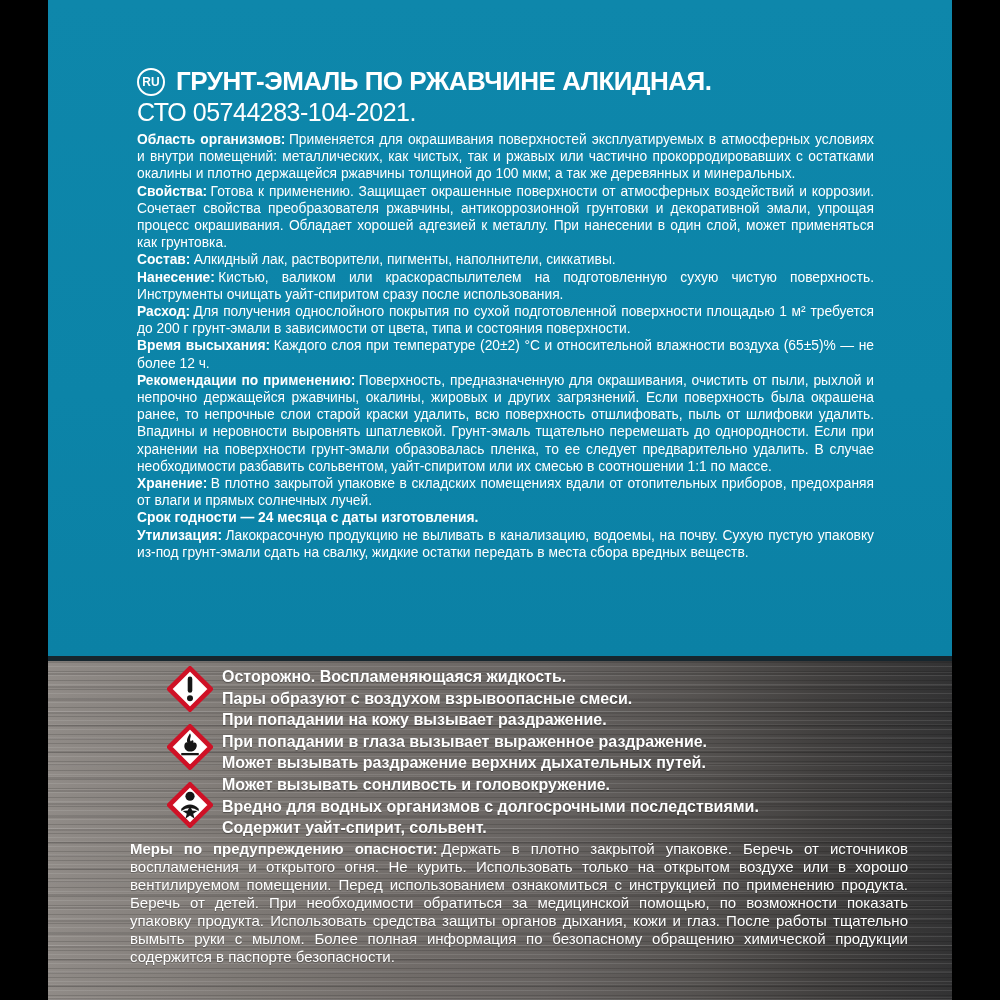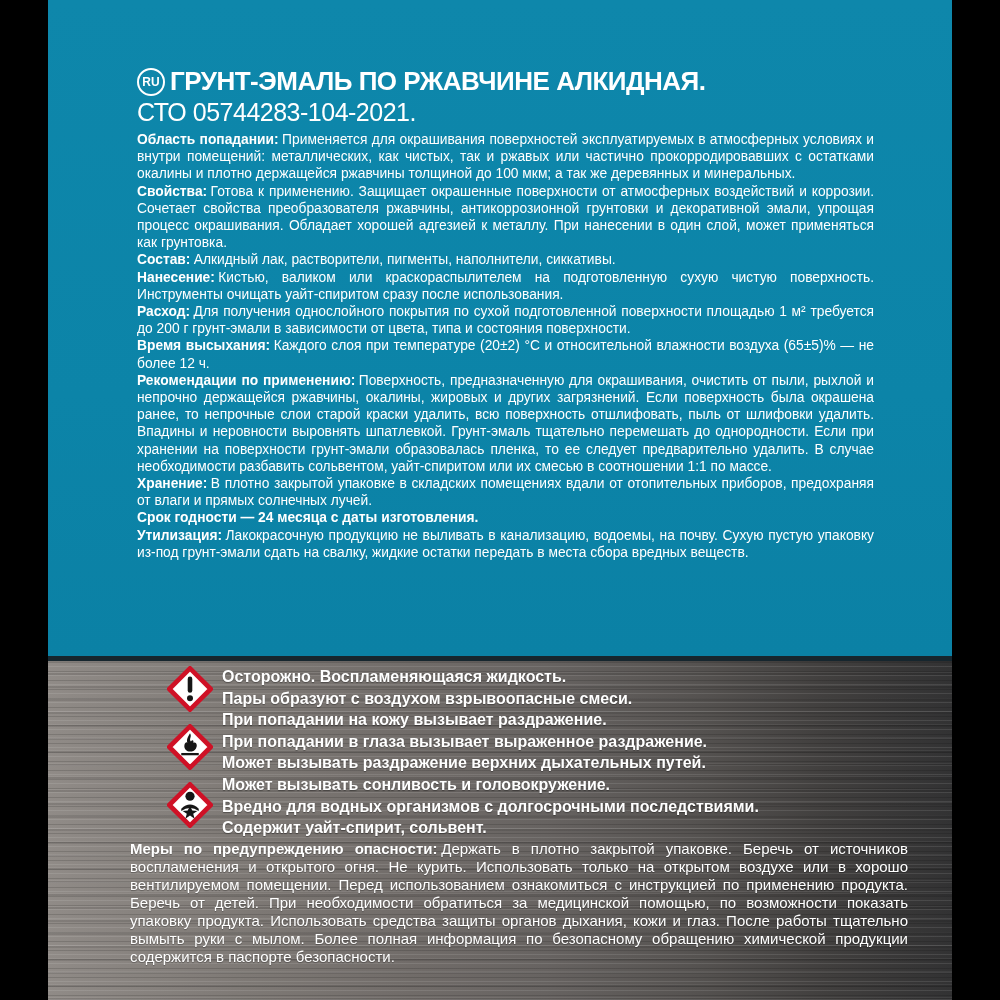--- a/index.html
+++ b/index.html
@@ -11,21 +11,21 @@
   }
   .stage{position:relative;width:1000px;height:1000px;}
 
   
   .blue-panel{
     position:absolute;left:48px;top:0;width:904px;height:656px;
     background:linear-gradient(180deg,#0e87ab 0%,#0c84a8 60%,#0b81a5 100%);
     overflow:hidden;
   }
   .header{position:absolute;left:89px;top:66px;color:#fff;}
-  .title-row{display:flex;align-items:center;gap:5px;}
+  .title-row{display:flex;align-items:center;gap:11px;}
   .ru-logo{
     width:24px;height:24px;border:2.5px solid #fff;border-radius:50%;
     display:flex;align-items:center;justify-content:center;
     font-size:12px;font-weight:bold;flex:0 0 auto;letter-spacing:0;
   }
   .title{font-size:26px;font-weight:bold;letter-spacing:-0.5px;white-space:nowrap;}
   .standard{font-size:25px;font-weight:normal;margin-top:1px;letter-spacing:-0.5px;}
 
   .body-text{
     position:absolute;left:89px;top:131px;width:737px;
@@ -70,21 +70,21 @@
 
     <div class="header">
       <div class="title-row">
         <span class="ru-logo">RU</span>
         <span class="title">ГРУНТ-ЭМАЛЬ ПО РЖАВЧИНЕ АЛКИДНАЯ.</span>
       </div>
       <div class="standard">СТО 05744283-104-2021.</div>
     </div>
 
     <div class="body-text">
-      <p><b>Область попадании:</b><span>Применяется для окрашивания поверхностей эксплуатируемых в атмосферных условиях и внутри помещений: металлических, как чистых, так и ржавых или частично прокорродировавших с остатками окалины и плотно держащейся ржавчины толщиной до 100 мкм; а так же деревянных и минеральных.</span></p>
+      <p><b>Область организмов:</b><span>Применяется для окрашивания поверхностей эксплуатируемых в атмосферных условиях и внутри помещений: металлических, как чистых, так и ржавых или частично прокорродировавших с остатками окалины и плотно держащейся ржавчины толщиной до 100 мкм; а так же деревянных и минеральных.</span></p>
       <p><b>Свойства:</b><span>Готова к применению. Защищает окрашенные поверхности от атмосферных воздействий и коррозии. Сочетает свойства преобразователя ржавчины, антикоррозионной грунтовки и декоративной эмали, упрощая процесс окрашивания. Обладает хорошей адгезией к металлу. При нанесении в один слой, может применяться как грунтовка.</span></p>
       <p><b>Состав:</b><span>Алкидный лак, растворители, пигменты, наполнители, сиккативы.</span></p>
       <p><b>Нанесение:</b><span>Кистью, валиком или краскораспылителем на подготовленную сухую чистую поверхность. Инструменты очищать уайт-спиритом сразу после использования.</span></p>
       <p><b>Расход:</b><span>Для получения однослойного покрытия по сухой подготовленной поверхности площадью 1 м² требуется до 200 г грунт-эмали в зависимости от цвета, типа и состояния поверхности.</span></p>
       <p><b>Время высыхания:</b><span>Каждого слоя при температуре (20±2) °С и относительной влажности воздуха (65±5)% — не более 12 ч.</span></p>
       <p><b>Рекомендации по применению:</b><span>Поверхность, предназначенную для окрашивания, очистить от пыли, рыхлой и непрочно держащейся ржавчины, окалины, жировых и других загрязнений. Если поверхность была окрашена ранее, то непрочные слои старой краски удалить, всю поверхность отшлифовать, пыль от шлифовки удалить. Впадины и неровности выровнять шпатлевкой. Грунт-эмаль тщательно перемешать до однородности. Если при хранении на поверхности грунт-эмали образовалась пленка, то ее следует предварительно удалить. В случае необходимости разбавить сольвентом, уайт-спиритом или их смесью в соотношении 1:1 по массе.</span></p>
       <p><b>Хранение:</b><span>В плотно закрытой упаковке в складских помещениях вдали от отопительных приборов, предохраняя от влаги и прямых солнечных лучей.</span></p>
       <p><b>Срок годности — 24 месяца с даты изготовления.</b><span></span></p>
       <p><b>Утилизация:</b><span>Лакокрасочную продукцию не выливать в канализацию, водоемы, на почву. Сухую пустую упаковку из-под грунт-эмали сдать на свалку, жидкие остатки передать в места сбора вредных веществ.</span></p>
     </div>

